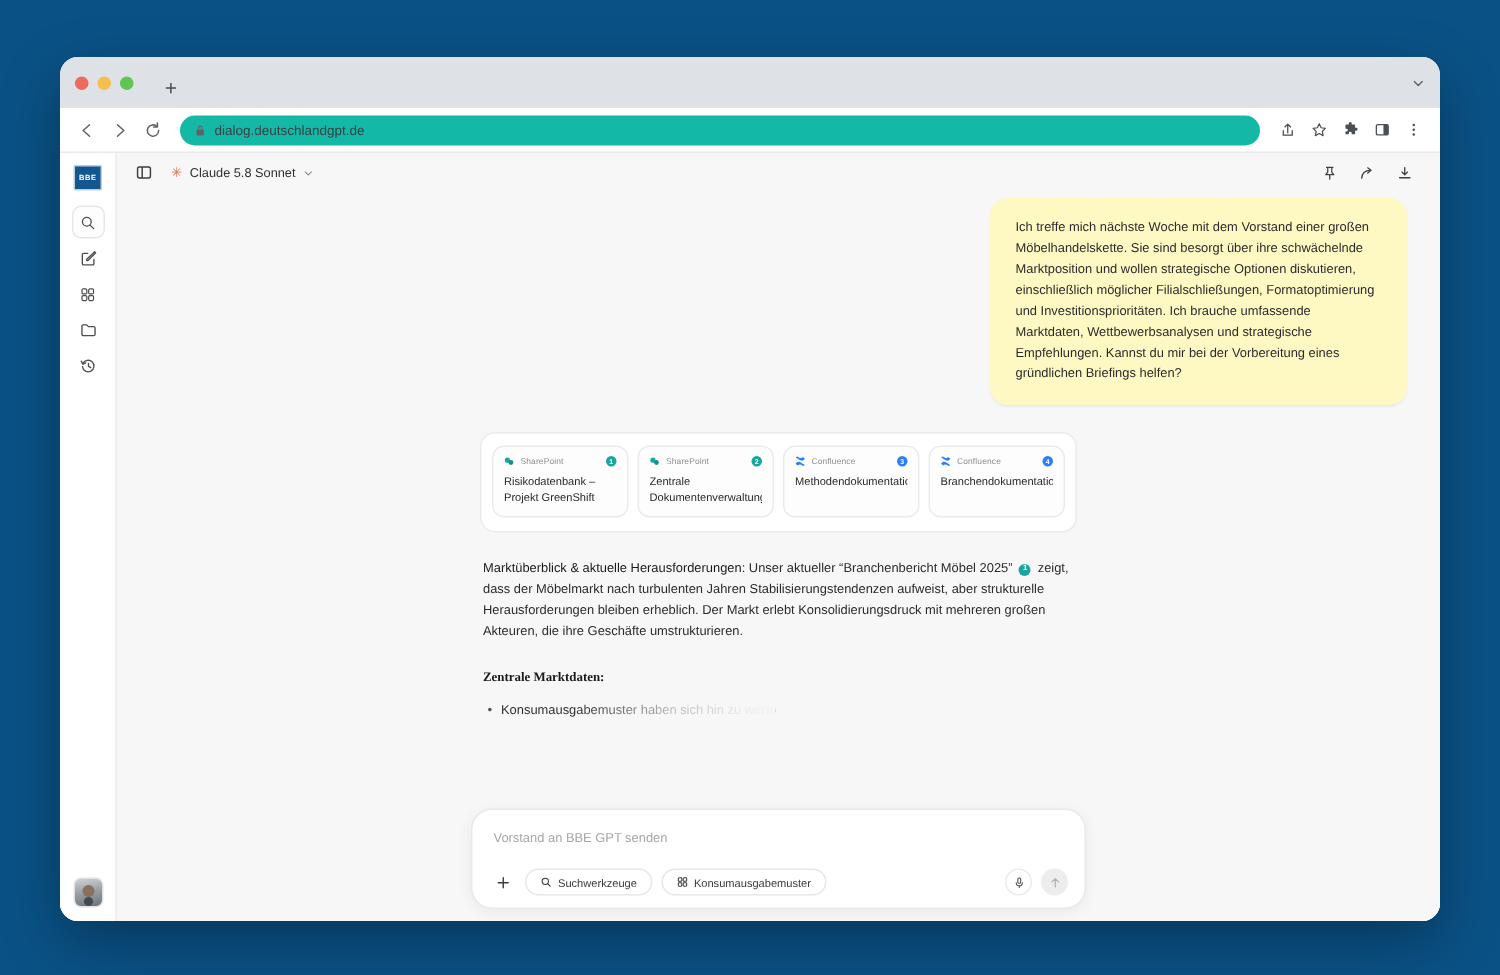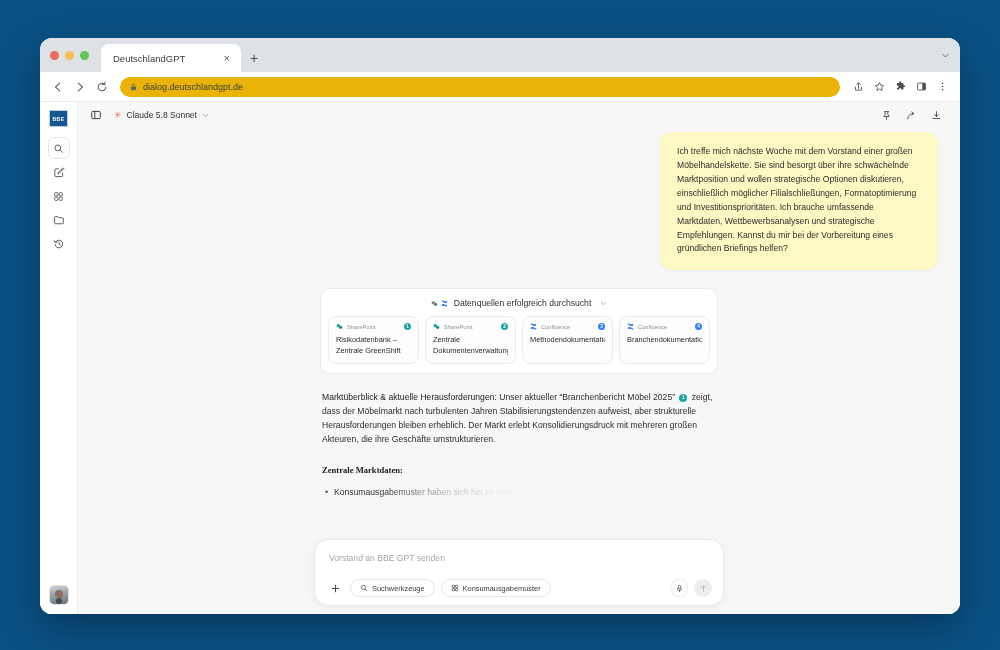--- a/index.html
+++ b/index.html
@@ -74,21 +74,21 @@
   }
   .nav-btn {
     width: 20px; height: 20px;
     display: flex; align-items: center; justify-content: center;
     color: #5f6368; cursor: pointer;
     font-size: 11px;
   }
   .omnibox {
     flex: 1;
     height: 20px;
-    background: #eab308;
+    background: #14b8a6;
     border-radius: 11px;
     display: flex; align-items: center;
     padding: 0 10px;
     gap: 6px;
     margin: 0 6px;
     font-size: 9px; color: #3c4043;
     cursor: text;
   }
   .lock { font-size: 8px; color: #5f6368; }
   .tb-right { display: flex; align-items: center; gap: 1px; }
@@ -349,24 +349,20 @@
 </head>
 <body style="background: rgb(10, 82, 134);">
 
 <div class="browser-window">
 
   <div class="tabstrip">
     <div class="traffic">
       <span class="dot r"></span>
       <span class="dot y"></span>
       <span class="dot g"></span>
-    </div>
-    <div class="tab">
-      <span class="tab-title">DeutschlandGPT</span>
-      <span class="tab-close">×</span>
     </div>
     <div class="newtab">+</div>
     <div class="tabstrip-spacer"></div>
     <div class="win-chevron">
       <svg width="9" height="9" viewBox="0 0 12 12">
           <path d="M2.5 4.5 L6 8 L9.5 4.5" fill="none" stroke="currentColor" stroke-width="1.2" stroke-linecap="round"></path>
         </svg>
     </div>
   </div>
 
@@ -525,57 +521,35 @@
         <div class="convo-inner">
 
           <div class="row-right">
             <div class="user-bubble">Ich treffe mich nächste Woche mit dem Vorstand einer großen Möbelhandelskette. Sie sind besorgt über ihre schwächelnde Marktposition und wollen strategische Optionen diskutieren, einschließlich möglicher Filialschließungen, Formatoptimierung und Investitionsprioritäten. Ich brauche umfassende Marktdaten, Wettbewerbsanalysen und strategische Empfehlungen. Kannst du mir bei der Vorbereitung eines gründlichen Briefings helfen?</div>
           </div>
 
           <div class="row-left">
             <div class="assistant-col">
 
               <div class="sources-panel">
-                <div class="sources-head">
-                  <span class="src-mini-icons">
-                    <span class="mini-ic">
-                      <svg width="7" height="7" viewBox="0 0 10 10">
-                          <circle cx="3.3" cy="4" r="2.5" fill="#888b8d"></circle>
-                          <circle cx="6.6" cy="6.2" r="2.3" fill="#6f7375"></circle>
-                        </svg>
-                    </span>
-                    <span class="mini-ic">
-                      <svg width="7" height="7" viewBox="0 0 10 10">
-                          <path d="M0.6 7.4 C2.4 4.6 4.6 5.6 6.2 6.6 L9.4 8.6 L7.9 9.6 C6 8.4 4.2 7.4 2.6 9 Z" fill="#2d7ff9"></path>
-                          <path d="M9.4 2.6 C7.6 5.4 5.4 4.4 3.8 3.4 L0.6 1.4 L2.1 0.4 C4 1.6 5.8 2.6 7.4 1 Z" fill="#2d7ff9"></path>
-                        </svg>
-                    </span>
-                  </span>
-                  <span>Datenquellen erfolgreich durchsucht</span>
-                  <span class="chev">
-                    <svg width="7" height="7" viewBox="0 0 12 12">
-                        <path d="M2.5 4.5 L6 8 L9.5 4.5" fill="none" stroke="currentColor" stroke-width="1.3" stroke-linecap="round"></path>
-                      </svg>
-                  </span>
-                </div>
 
                 <div class="source-cards">
 
                   <div class="source-card">
                     <div class="sc-top">
                       <span class="sc-logo">
                         <svg width="7" height="7" viewBox="0 0 10 10">
                             <circle cx="3.3" cy="4" r="2.5" fill="#1ba5a0"></circle>
                             <circle cx="6.6" cy="6.2" r="2.3" fill="#17908c"></circle>
                           </svg>
                       </span>
                       <span class="sc-type">SharePoint</span>
                       <span class="sc-badge" style="background:#1ba5a0">1</span>
                     </div>
-                    <div class="sc-title">Risikodatenbank – Zentrale GreenShift</div>
+                    <div class="sc-title">Risikodatenbank – Projekt GreenShift</div>
                   </div>
 
                   <div class="source-card">
                     <div class="sc-top">
                       <span class="sc-logo">
                         <svg width="7" height="7" viewBox="0 0 10 10">
                             <circle cx="3.3" cy="4" r="2.5" fill="#1ba5a0"></circle>
                             <circle cx="6.6" cy="6.2" r="2.3" fill="#17908c"></circle>
                           </svg>
                       </span>

